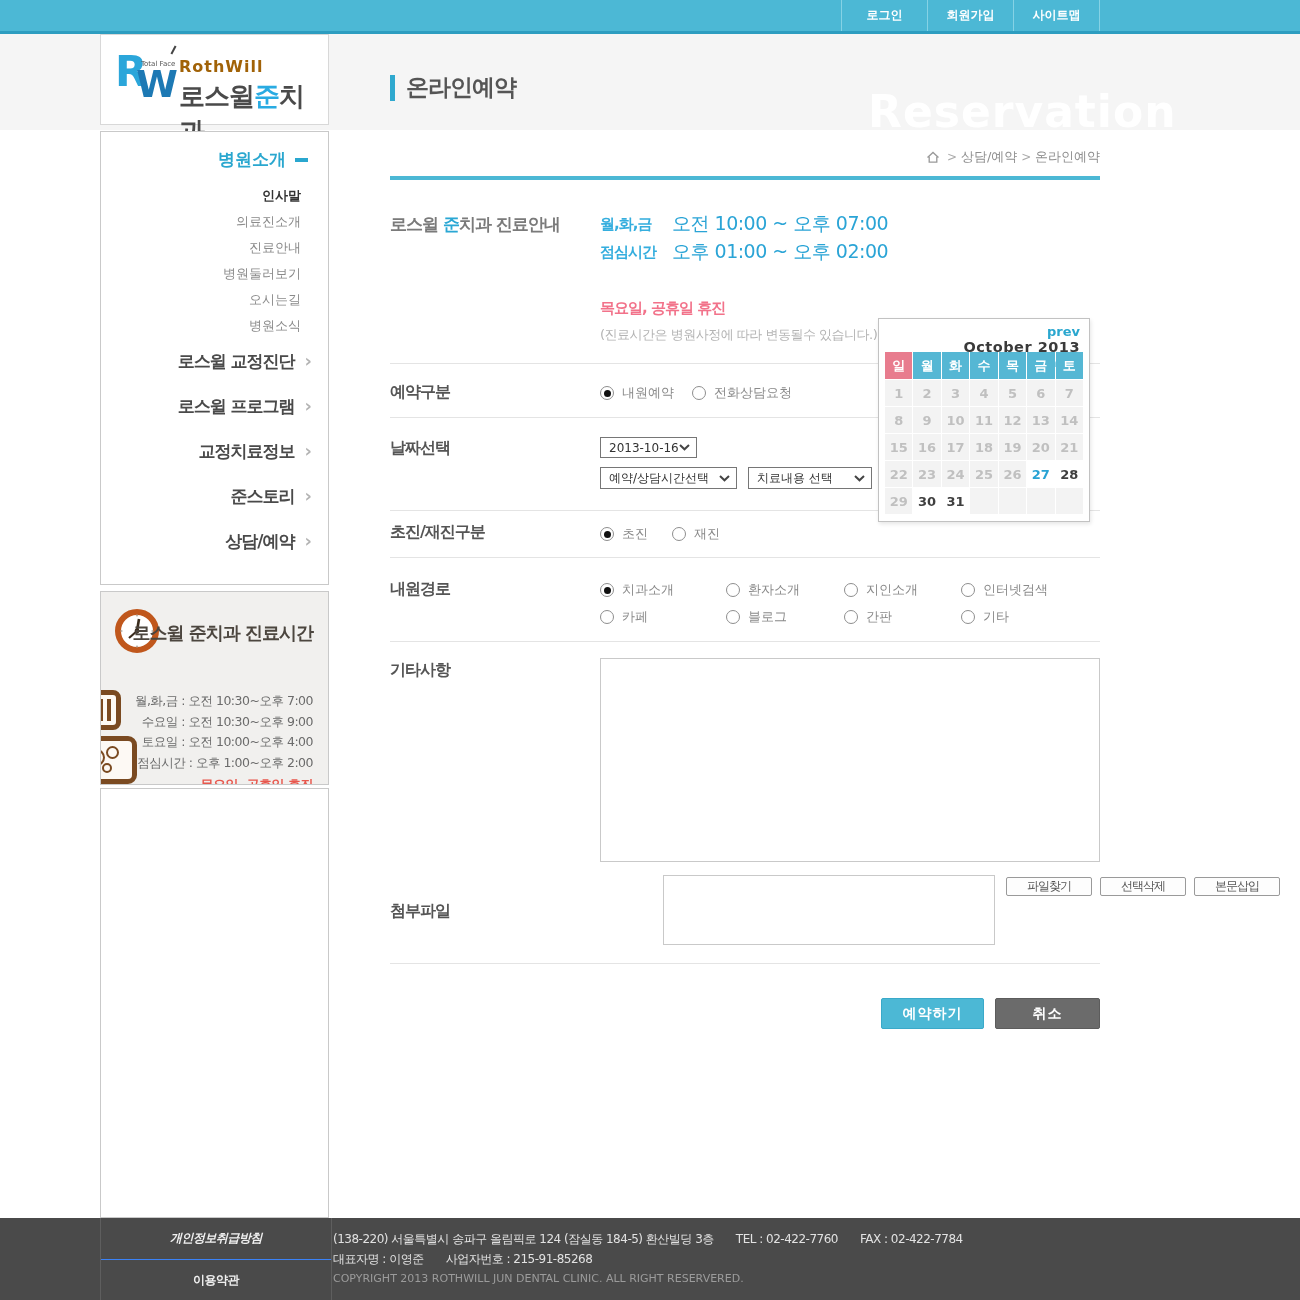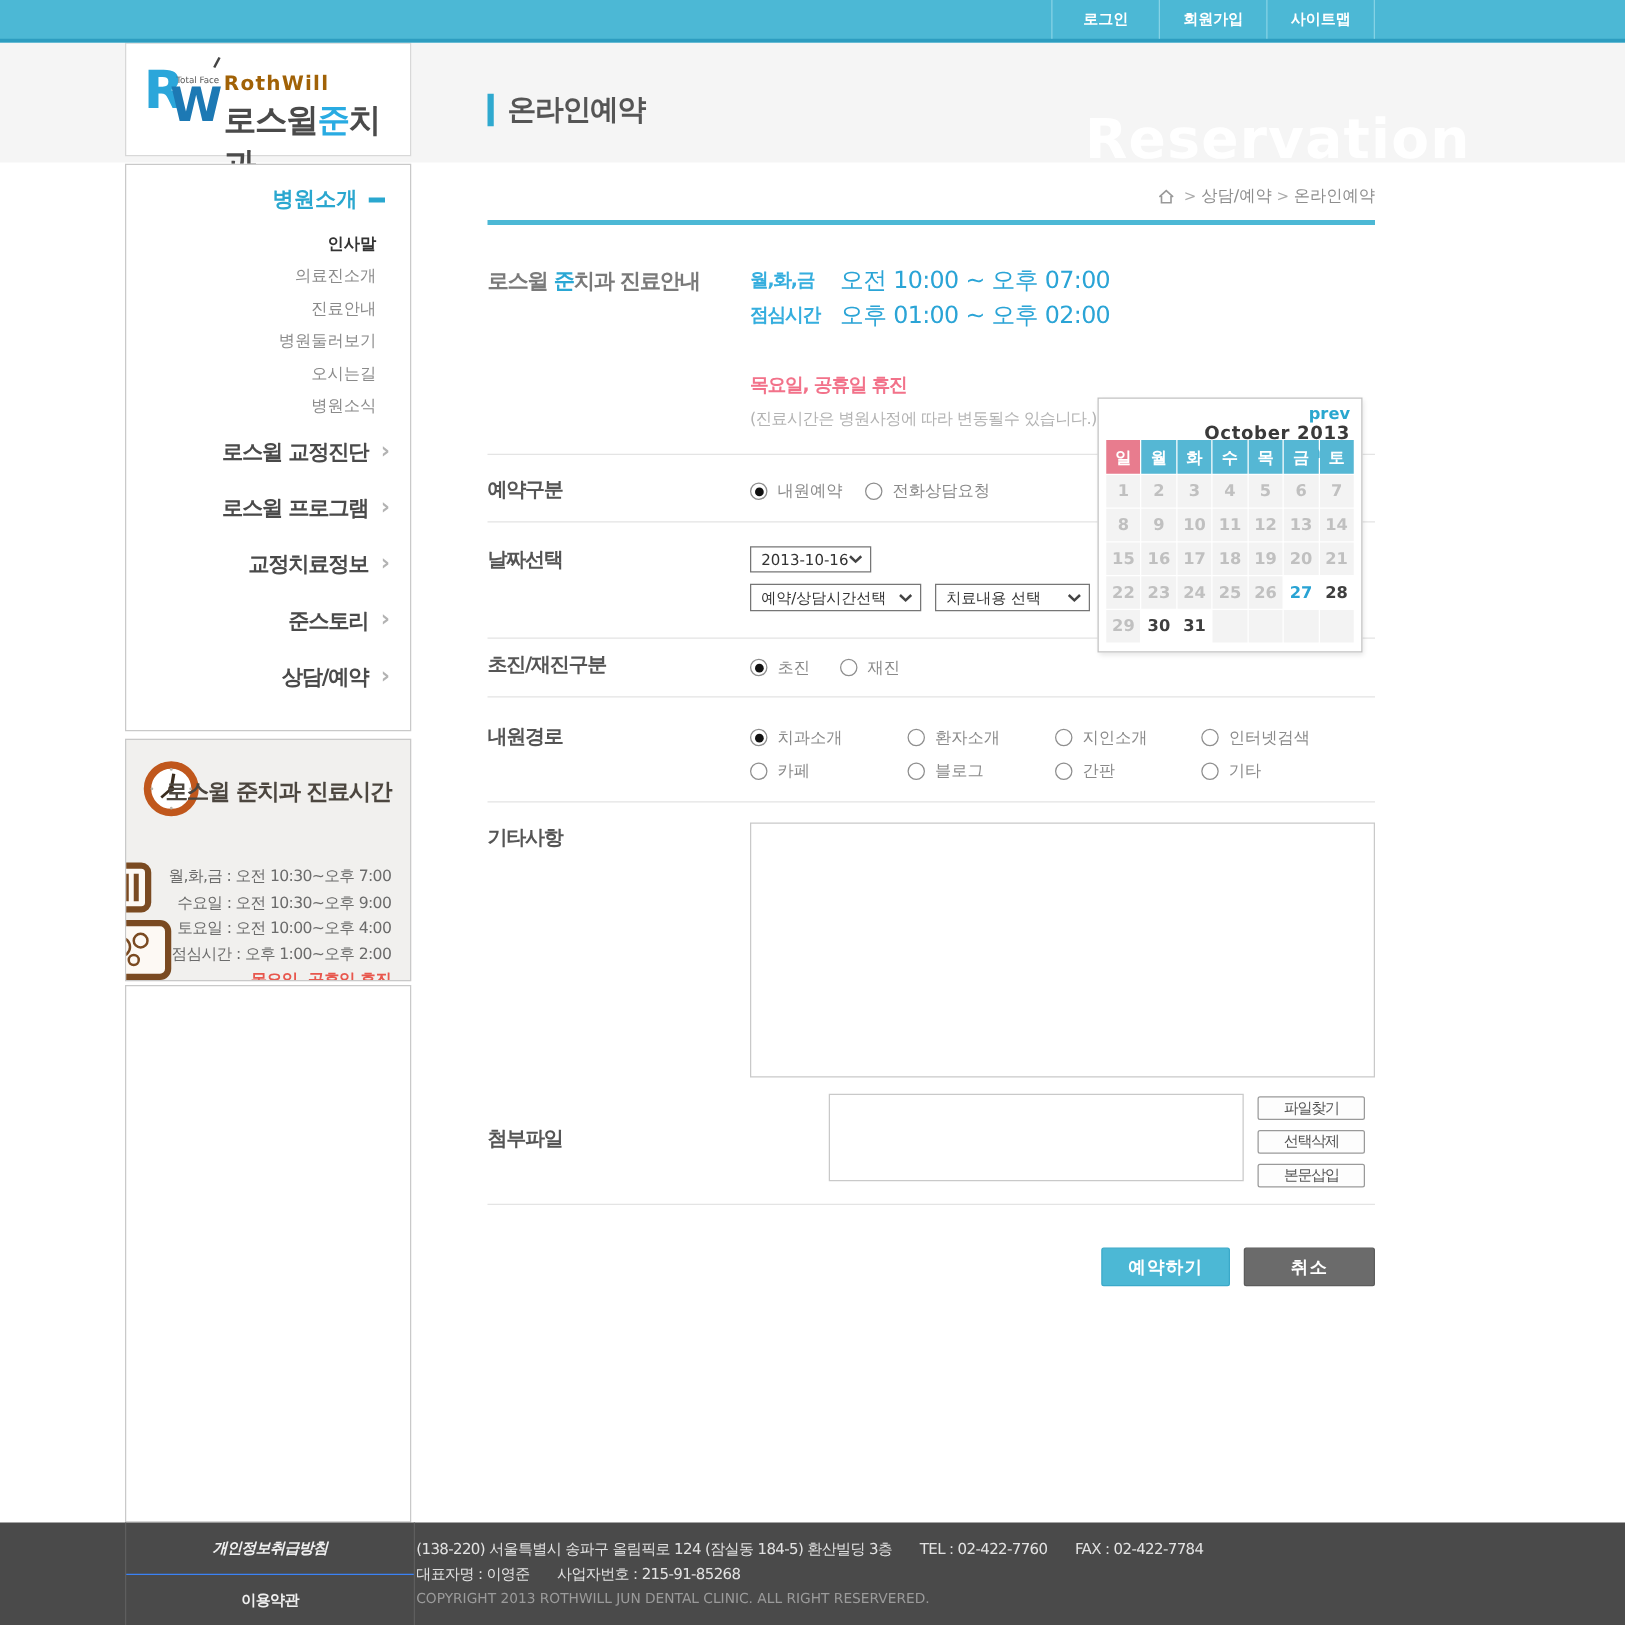--- a/index.html
+++ b/index.html
@@ -84,21 +84,21 @@
   .radio.checked .dot{display:block;}
   .ref-grid{position:absolute;left:600px;top:581px;display:grid;
             grid-template-columns:126px 118px 117px 120px;row-gap:9px;z-index:2;}
   .sel{position:absolute;border:1px solid #767676;background:#fff;display:flex;align-items:center;
        justify-content:space-between;padding:0 6px 0 8px;font-size:12px;color:#333;cursor:pointer;
        box-sizing:border-box;z-index:2;}
   .etc-textarea{position:absolute;left:600px;top:658px;width:500px;height:204px;border:1px solid #c9c9c9;
                 background:#fff;resize:none;box-sizing:border-box;z-index:2;font-family:inherit;}
   .file-box{position:absolute;left:663px;top:875px;width:332px;height:70px;border:1px solid #c9c9c9;
             background:#fff;box-sizing:border-box;z-index:2;}
-  .file-btns{position:absolute;left:1006px;top:877px;display:flex;flex-direction:column;gap:8px;z-index:2;}
+  .file-btns{position:absolute;left:1006px;top:877px;display:flex;flex-direction:row;gap:8px;z-index:2;}
   .file-btn{width:84px;height:17px;border:1px solid #9a9a9a;background:#fdfdfd;font-size:12px;color:#555;
             display:flex;align-items:center;justify-content:center;border-radius:2px;cursor:pointer;letter-spacing:-1px;}
   .btn-primary{position:absolute;left:881px;top:998px;width:103px;height:31px;background:#4cb8d5;
                border:1px solid #3aa9c9;border-radius:2px;color:#fff;font-size:14px;font-weight:bold;
                display:flex;align-items:center;justify-content:center;cursor:pointer;z-index:2;letter-spacing:1px;box-sizing:border-box;}
   .btn-cancel{position:absolute;left:995px;top:998px;width:105px;height:31px;background:#6b6b6b;
               border:1px solid #5c5c5c;border-radius:2px;color:#fff;font-size:14px;font-weight:bold;
               display:flex;align-items:center;justify-content:center;cursor:pointer;z-index:2;letter-spacing:1px;box-sizing:border-box;}
   
   .calendar{position:absolute;left:878px;top:318px;width:212px;background:#fff;border:1px solid #c2c2c2;

